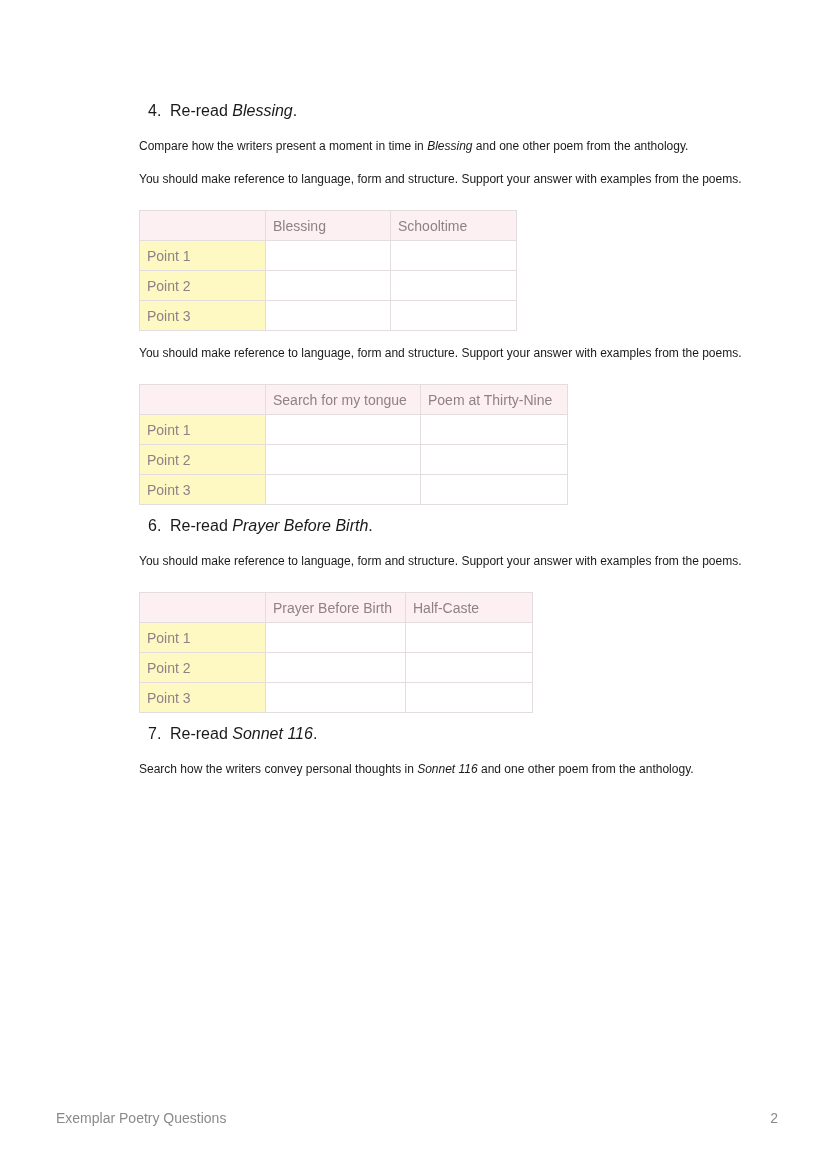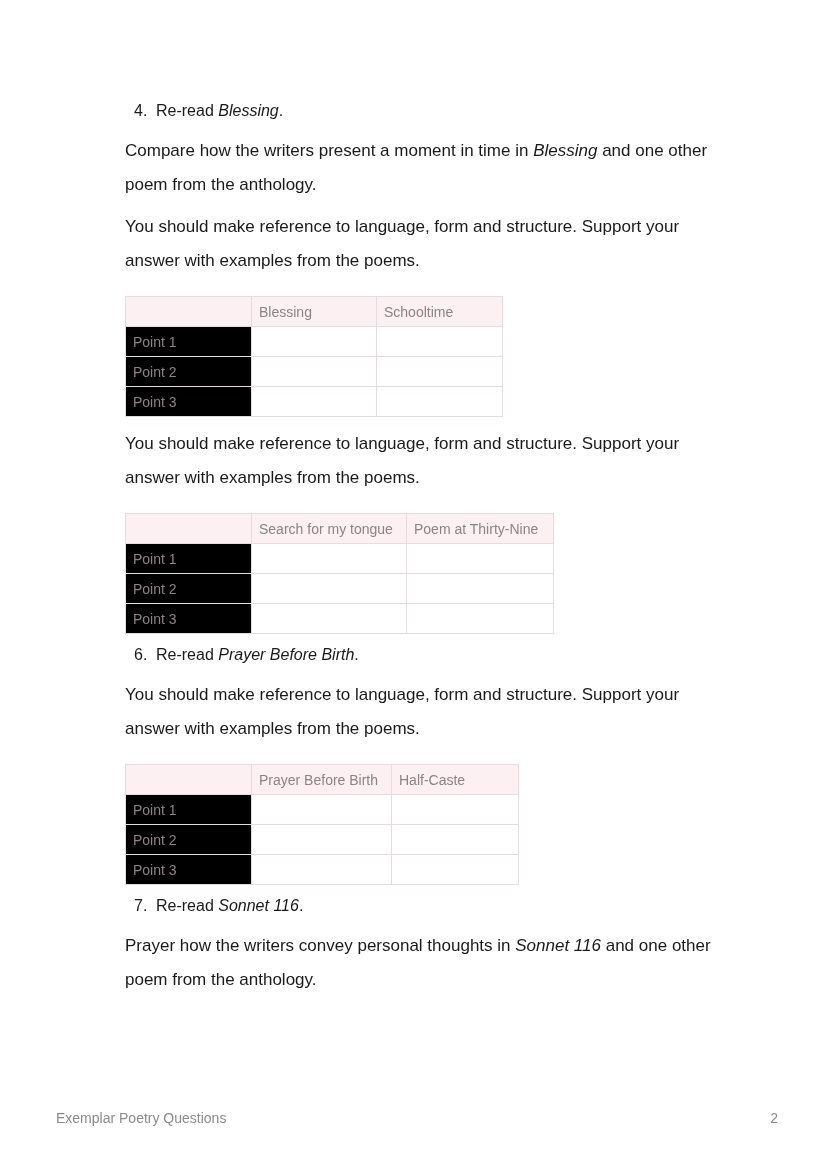--- a/index.html
+++ b/index.html
@@ -1,37 +1,37 @@
 <!DOCTYPE html>
 <html><head>
 <meta charset="utf-8">
 <style>
   html, body { margin: 0; padding: 0; background: #ffffff; }
   body {
     width: 828px; height: 1171px; position: relative; overflow: hidden;
     font-family: "Liberation Sans", sans-serif; color: #1a1a1a;
   }
-  .content { position: absolute; left: 125px; top: 100px; width: 610px; }
+  .content { position: absolute; left: 139px; top: 100px; width: 610px; }
   .q-heading {
     font-size: 16px; line-height: 22px; margin: 0 0 12px 0;
     padding-left: 9px;
   }
   .q-heading .num { display: inline-block; width: 22px; }
-  .para { font-size: 17px; line-height: 34px; margin: 0 0 8px 0; }
+  .para { font-size: 12px; line-height: 25px; margin: 0 0 8px 0; }
   .para em, .q-heading em { font-style: italic; }
   table.grid {
     border-collapse: collapse; margin: 18px 0 10px 0;
     font-size: 14px; color: #8e8287;
   }
   table.grid td {
     border: 1px solid #e3dddf; height: 29px; padding: 0 7px;
     vertical-align: middle; background: #ffffff; white-space: nowrap;
   }
   table.grid tr.head td { background: #fcf0f3; }
-  table.grid td.rowlabel { background: #000000; }
+  table.grid td.rowlabel { background: #fef9c3; }
   .footer-left {
     position: absolute; left: 56px; top: 1110px; font-size: 14px; color: #8a8a8a;
   }
   .footer-right {
     position: absolute; right: 50px; top: 1110px; font-size: 14px; color: #8a8a8a;
   }
 </style>
 </head>
 <body>
 
@@ -143,19 +143,19 @@
       </tr>
     </tbody>
       </table>
   </section>
 
   <section>
     <div class="q-heading">
       <span class="num">7.</span><span>Re-read </span><em>Sonnet 116</em><span>.</span>
     </div>
     <p class="para">
-      <span>Prayer how the writers convey personal thoughts in </span><em>Sonnet 116</em><span> and one other poem from the anthology.</span>
+      <span>Search how the writers convey personal thoughts in </span><em>Sonnet 116</em><span> and one other poem from the anthology.</span>
     </p>
   </section>
 </div>
 
 <div class="footer-left">Exemplar Poetry Questions</div>
 <div class="footer-right">2</div>
 
 </body></html>

